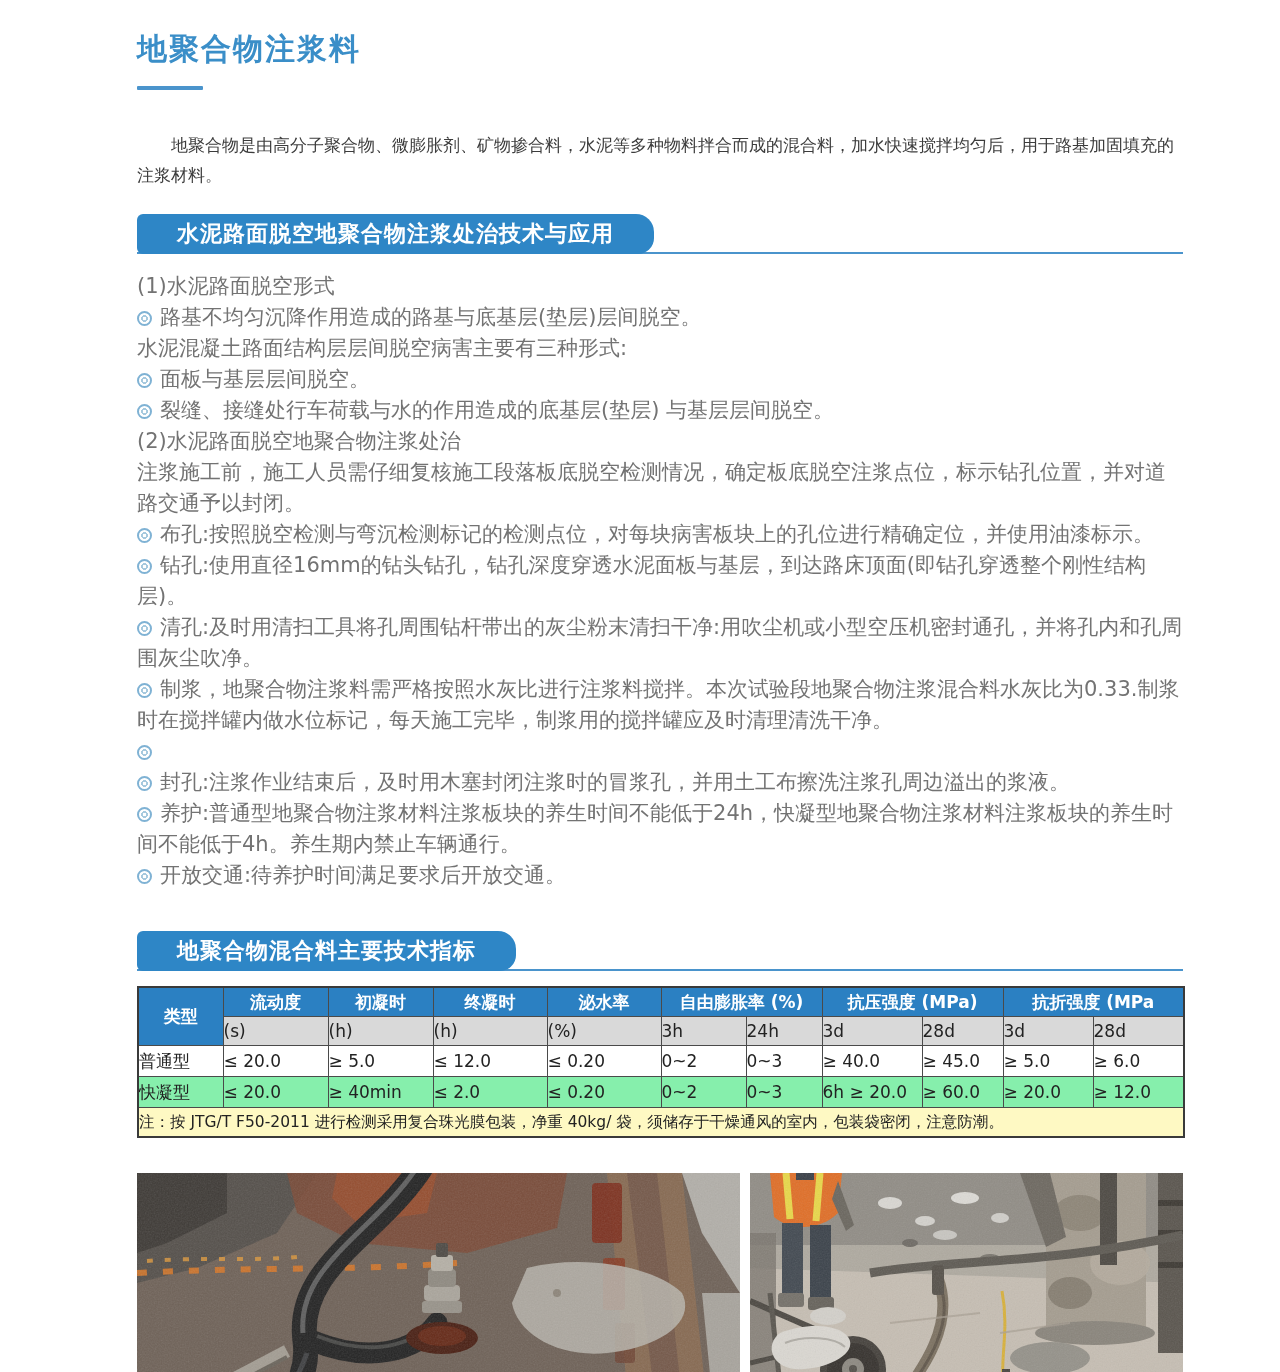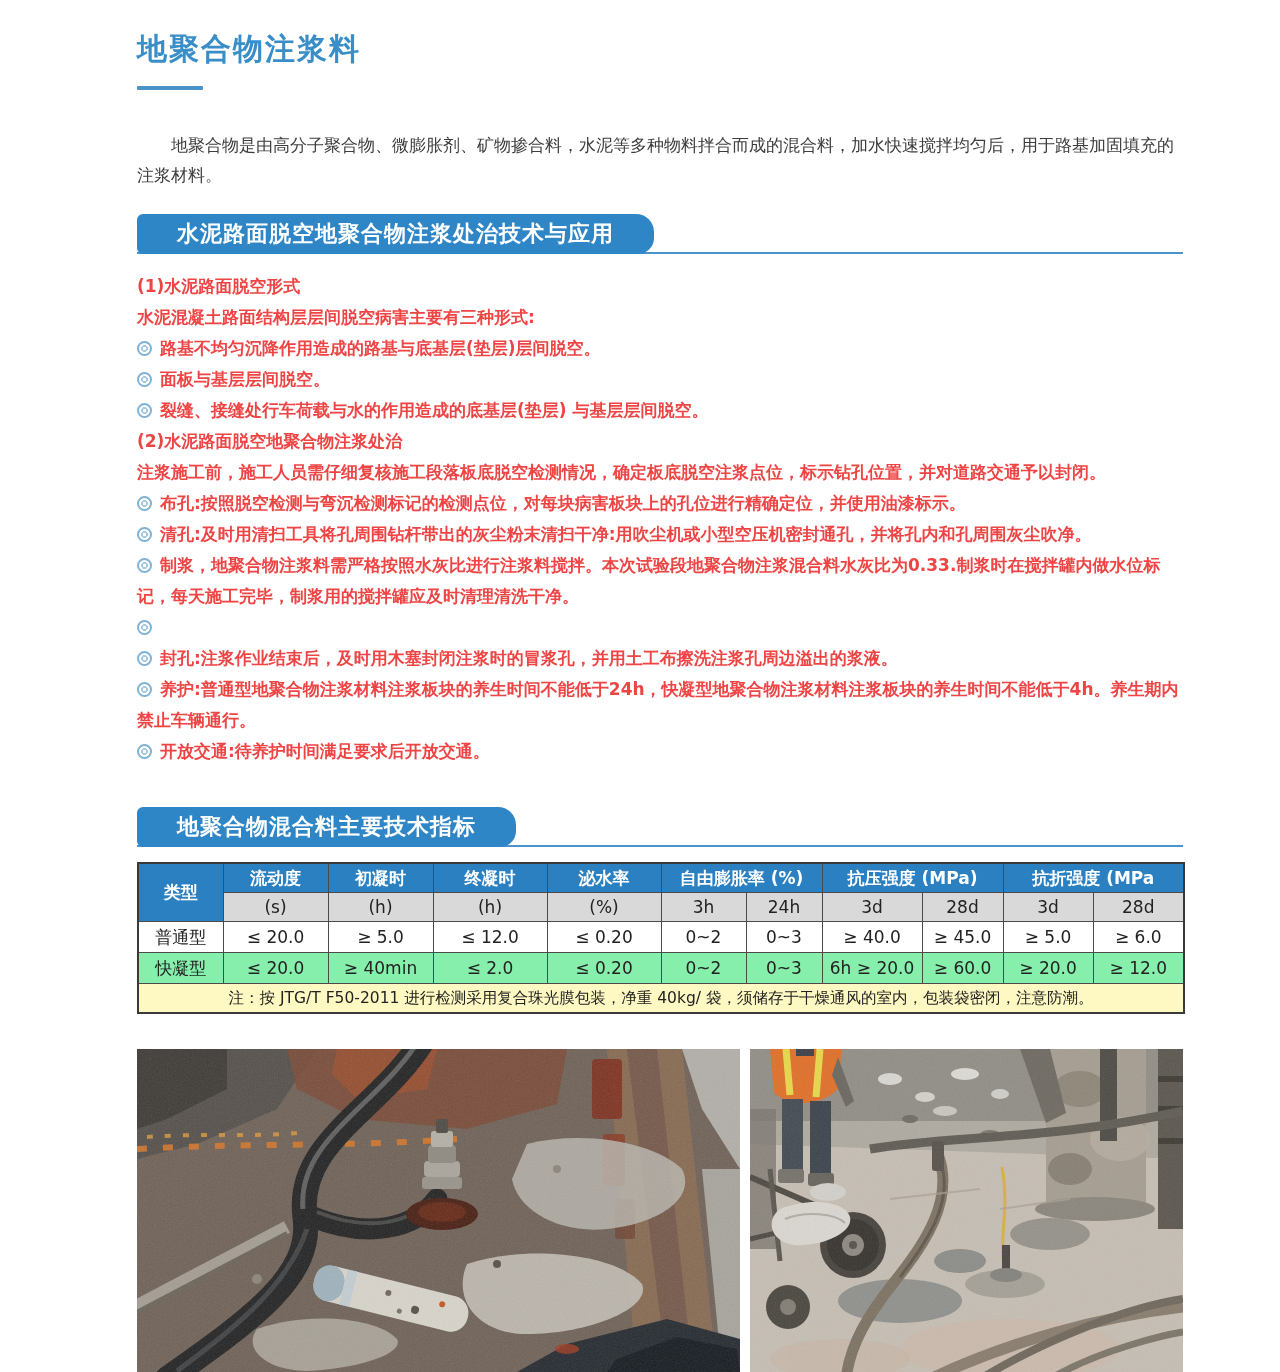--- a/index.html
+++ b/index.html
@@ -15,31 +15,31 @@
   .title-underline{width:66px;height:4px;background:#4a94cc;margin-top:16px;border-radius:1px;}
   p.intro{margin:40px 0 16px;font-size:17px;line-height:30px;text-indent:2em;color:#3c3c3c;}
   .banner-row{position:relative;margin-top:24px;height:40px;}
   .banner-row .banner-line{position:absolute;left:0;right:0;bottom:0;height:2px;background:#4a94cc;}
   .banner-label{
     position:relative;display:inline-block;background:#2e86c6;color:#ffffff;
     font-size:22px;font-weight:bold;line-height:40px;padding:0 40px 0 40px;
     border-radius:6px 18px 16px 6px;letter-spacing:1px;z-index:1;
   }
   .banner-row.second{margin-top:40px;}
-  .textlist{margin-top:17px;font-size:17px;line-height:31px;color:#ef4444;font-weight:bold;}
+  .textlist{margin-top:17px;font-size:21px;line-height:31px;color:#737373;}
   .textlist p.ln{margin:0;}
   .blt{
     display:inline-block;width:15px;height:15px;border-radius:50%;
     border:2.5px solid #7fb2d4;box-sizing:border-box;
     background:radial-gradient(circle,#ffffff 0 1.5px,#a6c9de 1.5px 3.5px,#ffffff 3.5px);
     vertical-align:-2px;margin-right:8px;
   }
   table.spec-table{
     margin-top:15px;border-collapse:collapse;width:1046px;table-layout:fixed;
-    font-size:17px;text-align:center;color:#222222;border:2px solid #3a3a3a;
+    font-size:17px;color:#222222;border:2px solid #3a3a3a;
   }
   table.spec-table th,table.spec-table td{border:1px solid #4a4a4a;padding:0;overflow:hidden;white-space:nowrap;}
   tr.h1 th{background:#2b80c2;color:#ffffff;font-weight:bold;height:28px;}
   tr.h2 td{background:#d9d9d9;height:28px;}
   tr.r1 td{background:#ffffff;height:30px;}
   tr.r2 td{background:#86efac;height:30px;}
   tr.fnote td{background:#fef9c3;height:28px;font-size:15.5px;}
   .photos{margin-top:35px;display:flex;gap:10px;}
   .photos figure{margin:0;line-height:0;}
 </style>
@@ -53,27 +53,28 @@
 
   <p class="intro">地聚合物是由高分子聚合物、微膨胀剂、矿物掺合料，水泥等多种物料拌合而成的混合料，加水快速搅拌均匀后，用于路基加固填充的注浆材料。</p>
 
   <div class="banner-row">
     <span class="banner-label">水泥路面脱空地聚合物注浆处治技术与应用</span>
     <div class="banner-line"></div>
   </div>
 
   <div class="textlist">
     <p class="ln"><span>(1)水泥路面脱空形式</span></p>
+    <p class="ln"><span class="blt"></span><span>路基不均匀沉降作用造成的路基与底基层(垫层)层间脱空。</span></p>
     <p class="ln"><span>水泥混凝土路面结构层层间脱空病害主要有三种形式:</span></p>
-    <p class="ln"><span class="blt"></span><span>路基不均匀沉降作用造成的路基与底基层(垫层)层间脱空。</span></p>
     <p class="ln"><span class="blt"></span><span>面板与基层层间脱空。</span></p>
     <p class="ln"><span class="blt"></span><span>裂缝、接缝处行车荷载与水的作用造成的底基层(垫层) 与基层层间脱空。</span></p>
     <p class="ln"><span>(2)水泥路面脱空地聚合物注浆处治</span></p>
     <p class="ln"><span>注浆施工前，施工人员需仔细复核施工段落板底脱空检测情况，确定板底脱空注浆点位，标示钻孔位置，并对道路交通予以封闭。</span></p>
     <p class="ln"><span class="blt"></span><span>布孔:按照脱空检测与弯沉检测标记的检测点位，对每块病害板块上的孔位进行精确定位，并使用油漆标示。</span></p>
+    <p class="ln"><span class="blt"></span><span>钻孔:使用直径16mm的钻头钻孔，钻孔深度穿透水泥面板与基层，到达路床顶面(即钻孔穿透整个刚性结构层)。</span></p>
     <p class="ln"><span class="blt"></span><span>清孔:及时用清扫工具将孔周围钻杆带出的灰尘粉末清扫干净:用吹尘机或小型空压机密封通孔，并将孔内和孔周围灰尘吹净。</span></p>
     <p class="ln"><span class="blt"></span><span>制浆，地聚合物注浆料需严格按照水灰比进行注浆料搅拌。本次试验段地聚合物注浆混合料水灰比为0.33.制浆时在搅拌罐内做水位标记，每天施工完毕，制浆用的搅拌罐应及时清理清洗干净。</span></p>
     <p class="ln"><span class="blt"></span></p>
     <p class="ln"><span class="blt"></span><span>封孔:注浆作业结束后，及时用木塞封闭注浆时的冒浆孔，并用土工布擦洗注浆孔周边溢出的浆液。</span></p>
     <p class="ln"><span class="blt"></span><span>养护:普通型地聚合物注浆材料注浆板块的养生时间不能低于24h，快凝型地聚合物注浆材料注浆板块的养生时间不能低于4h。养生期内禁止车辆通行。</span></p>
     <p class="ln"><span class="blt"></span><span>开放交通:待养护时间满足要求后开放交通。</span></p>
   </div>
 
   <div class="banner-row second">
     <span class="banner-label">地聚合物混合料主要技术指标</span>

